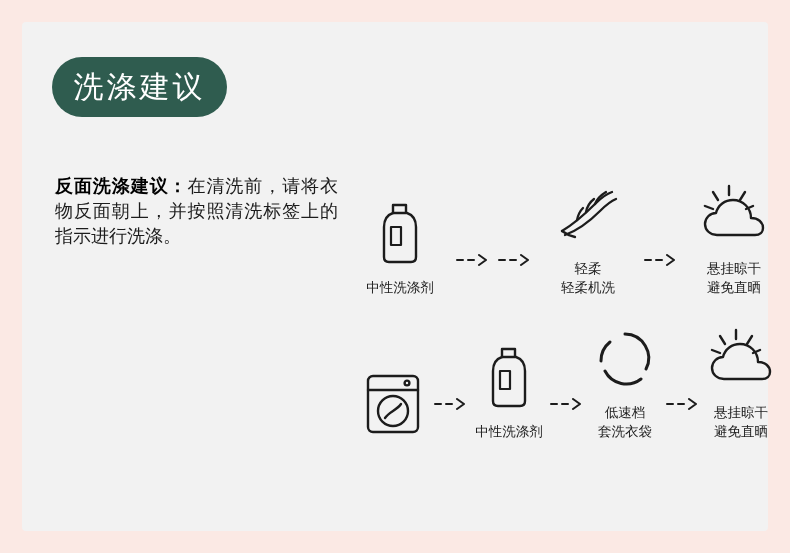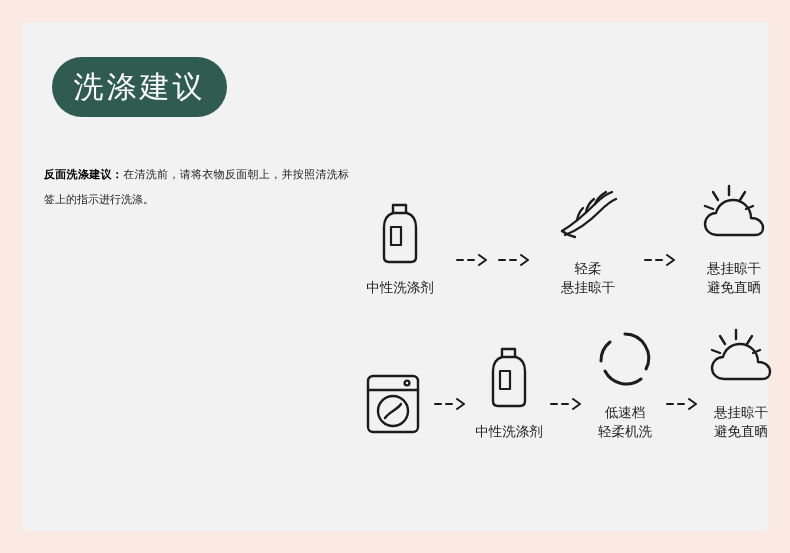--- a/index.html
+++ b/index.html
@@ -39,22 +39,22 @@
   }
 
   
   .text-col {
     position: absolute;
     left: 22px; top: 140px;
     width: 305px;
   }
   .para { margin-bottom: 17px; }
   .para p {
-    margin: 0;
-    font-size: 11px;
+    margin: 11px;
+    font-size: 18px;
     line-height: 25px;
     color: #1c1c1c;
     text-align: justify;
   }
   .para .lead {
     font-weight: bold;
     color: #000;
   }
 
   
@@ -163,21 +163,21 @@
                 <path d="M6 47 C16 41 28 31 39 20 C44 15 50 10 56 8"></path>
                 <path d="M9 51 C20 47 33 38 44 27 C49 22 55 17 60 15"></path>
                 <path d="M6 47 C10 50 14 52 19 53"></path>
                 <path d="M39 20 C41 15 45 11 50 8"></path>
                 <path d="M30 28 C31 23 34 18 38 15"></path>
                 <path d="M21 36 C22 31 24 27 27 24"></path>
               </g>
             </svg>
           </div>
           <div class="icon-cap">轻柔
-悬挂晾干</div>
+轻柔机洗</div>
         </div>
 
         <div class="arrow">
           <svg width="34" height="12" viewBox="0 0 34 12">
             <g stroke="#1c1c1c" stroke-width="2" stroke-linecap="round" fill="none">
               <line x1="1" y1="6" x2="7" y2="6"></line>
               <line x1="12" y1="6" x2="18" y2="6"></line>
               <path d="M23 1 L30 6 L23 11" stroke-linejoin="round"></path>
             </g>
           </svg>
@@ -255,21 +255,21 @@
           <div class="icon-box">
             <svg width="58" height="58" viewBox="0 0 58 58">
               <g fill="none" stroke="#1c1c1c" stroke-width="3" stroke-linecap="round">
                 <path d="M29 5 A24 24 0 0 1 50 40"></path>
                 <path d="M45 50 A24 24 0 0 1 9 42"></path>
                 <path d="M5 32 A24 24 0 0 1 14 13"></path>
               </g>
             </svg>
           </div>
           <div class="icon-cap">低速档
-轻柔机洗</div>
+套洗衣袋</div>
         </div>
 
         <div class="arrow">
           <svg width="34" height="12" viewBox="0 0 34 12">
             <g stroke="#1c1c1c" stroke-width="2" stroke-linecap="round" fill="none">
               <line x1="1" y1="6" x2="7" y2="6"></line>
               <line x1="12" y1="6" x2="18" y2="6"></line>
               <path d="M23 1 L30 6 L23 11" stroke-linejoin="round"></path>
             </g>
           </svg>

